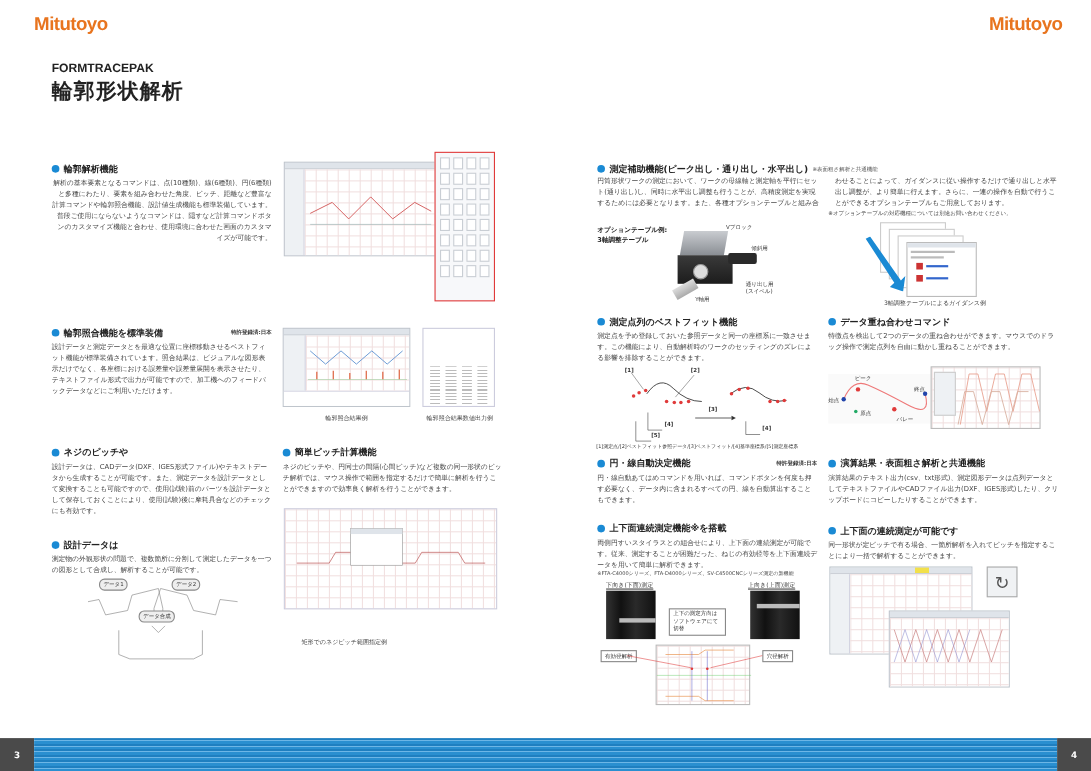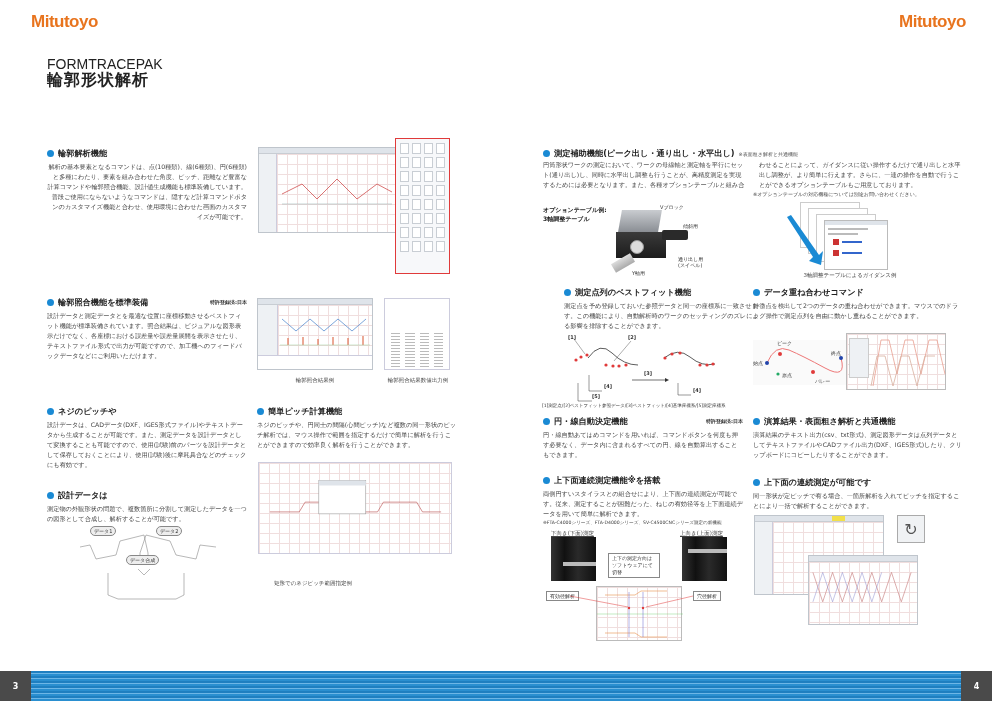--- a/index.html
+++ b/index.html
@@ -1,21 +1,21 @@
 <!DOCTYPE html>
 <html><head>
 <meta charset="utf-8">
 <style>
   * { box-sizing: border-box; margin: 0; padding: 0; }
   html, body { width: 992px; height: 701px; background: #fff; overflow: hidden; }
   body { position: relative; font-family: "DejaVu Sans", "Liberation Sans", sans-serif; color: #333; }
   .abs { position: absolute; }
   .logo { font-family: "Liberation Sans", sans-serif; font-weight: bold; color: #e8741e; font-size: 17px; letter-spacing: -0.5px; }
-  .product { font-family: "Liberation Sans", sans-serif; font-weight: normal; font-size: 14px; color: #222; }
-  .page-title { font-weight: bold; font-size: 16px; color: #222; letter-spacing: 1px; }
+  .product { font-family: "Liberation Sans", sans-serif; font-weight: bold; font-size: 11px; color: #222; }
+  .page-title { font-weight: bold; font-size: 19px; color: #222; letter-spacing: 1px; }
   .sec-head { font-weight: bold; font-size: 8.2px; color: #222; display: flex; align-items: center; white-space: nowrap; }
   .sec-head .dot { width: 7px; height: 7px; border-radius: 50%; background: #1a8ad4; margin-right: 4px; flex: none; }
   .sec-head .note { font-weight: normal; font-size: 5px; color: #555; margin-left: 4px; }
   .patent { font-size: 5px; font-weight: bold; color: #333; position: absolute; right: 0; top: 2px; }
   .body-text { font-size: 6.2px; line-height: 10px; color: #444; }
   .note-text { font-size: 5px; line-height: 8px; color: #444; }
   .caption { font-size: 5.5px; color: #444; text-align: center; }
   .screen { background: #f4f6f8; border: 1px solid #bfc5cc; }
   .screen .bar { height: 6px; background: #dfe4ea; border-bottom: 1px solid #c8cdd3; }
   .gridbg { background-color: #fff; background-image: linear-gradient(#f0dede 1px, transparent 1px), linear-gradient(90deg, #f0dede 1px, transparent 1px); background-size: 10px 10px; }
@@ -215,21 +215,21 @@
   <div style="margin:3px 3px 0 8px;height:8px;display:flex;align-items:center;gap:3px;">
       <span style="width:6px;height:6px;background:#c33;"></span>
       <span style="width:20px;height:2px;background:#36c;"></span>
     </div>
 </div>
 <svg class="abs" style="left:785px;top:215px;" width="40" height="50">
   <polygon points="2,2 6,0 34,40 38,36 36,50 24,46 28,42" fill="#1a8ad4"></polygon>
 </svg>
 <div class="abs caption" style="left:800px;top:272px;width:100px;">3軸調整テーブルによるガイダンス例</div>
 
-<div class="abs" style="left:564px;top:287px;width:200px;">
+<div class="abs" style="left:543px;top:287px;width:200px;">
   <div class="sec-head">
     <span class="dot"></span>
     <span>測定点列のベストフィット機能</span>
   </div>
   <div class="body-text" style="margin-top:3px;">測定点を予め登録しておいた参照データと同一の座標系に一致させます。この機能により、自動解析時のワークのセッティングのズレによる影響を排除することができます。</div>
 </div>
 <div class="abs" style="left:540px;top:333px;width:210px;height:78px;">
   <svg width="210" height="78" viewBox="0 0 210 78">
     <path d="M48,25 Q60,8 72,20 T98,32" fill="none" stroke="#333" stroke-width="0.8"></path>
     <g fill="#e03a3a">

